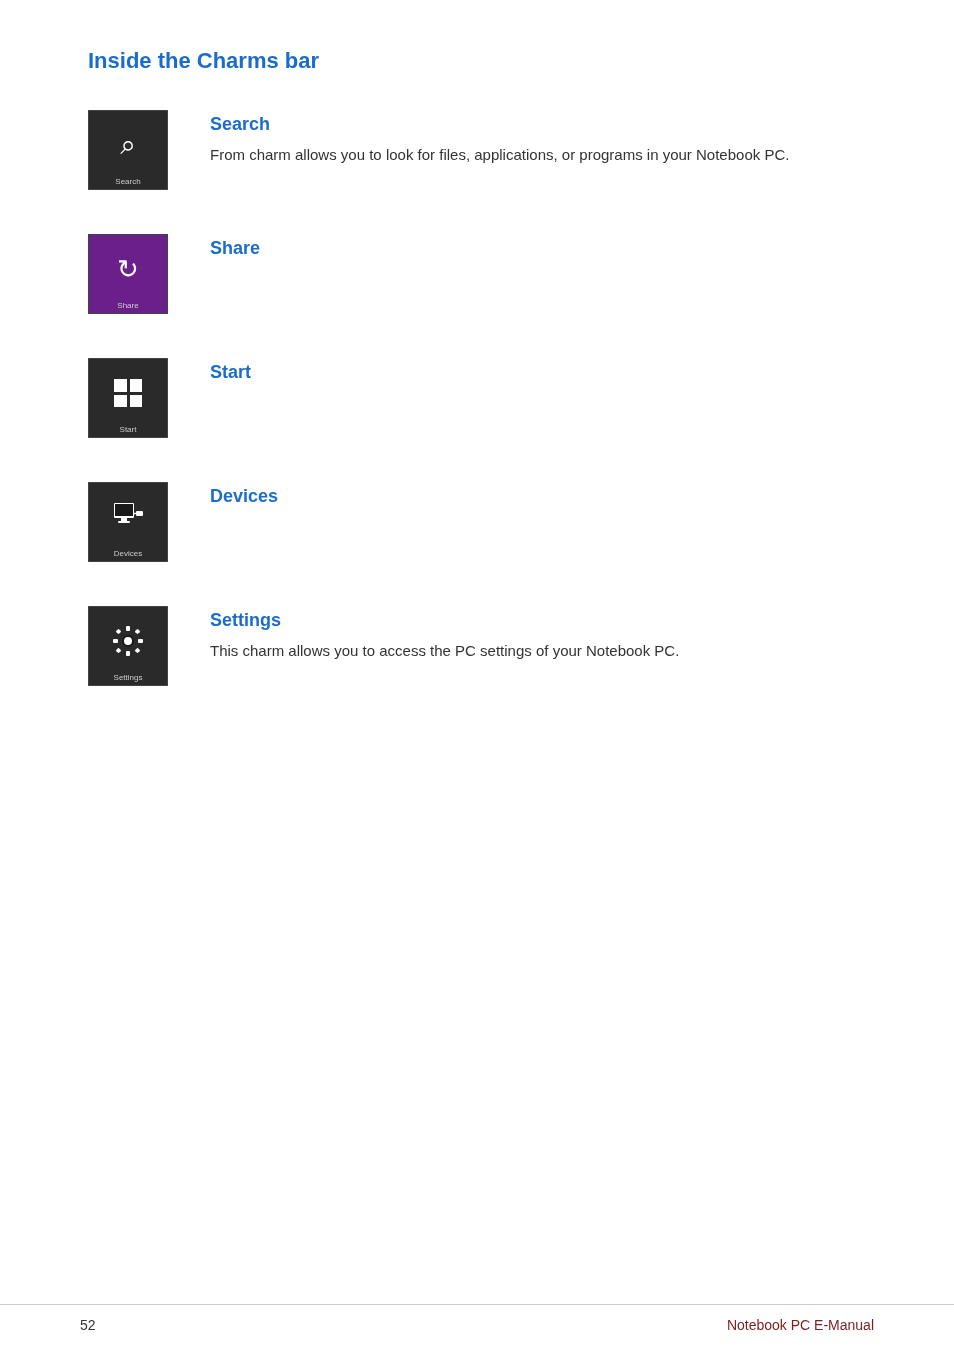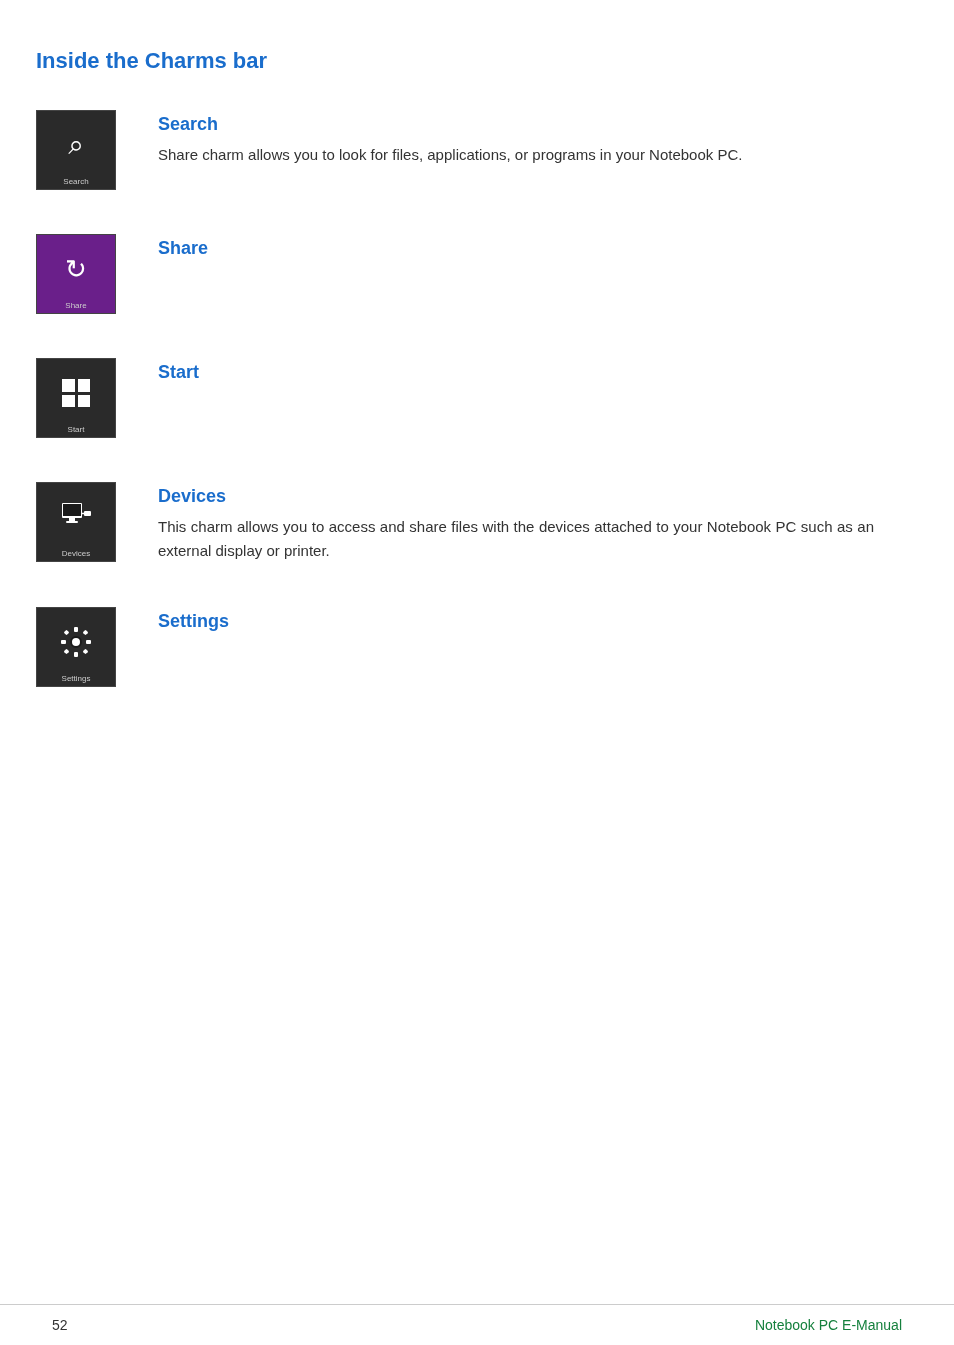--- a/index.html
+++ b/index.html
@@ -11,21 +11,21 @@
     body {
       width: 954px;
       min-height: 1345px;
       background: #ffffff;
       font-family: 'Arial', 'Helvetica', sans-serif;
       color: #333333;
       position: relative;
     }
 
     .page-content {
-      padding: 48px 80px 80px 36px;
+      padding: 48px 80px 80px 88px;
     }
 
     .page-title {
       font-size: 22px;
       font-weight: bold;
       color: #1a6dcc;
       margin-bottom: 36px;
       border-bottom: none;
     }
 
@@ -118,35 +118,35 @@
       color: #333333;
       text-align: justify;
     }
 
     .page-footer {
       position: absolute;
       bottom: 0;
       left: 0;
       right: 0;
       border-top: 1px solid #cccccc;
-      padding: 12px 52px;
+      padding: 12px 80px;
       display: flex;
       justify-content: space-between;
       align-items: center;
       margin-top: 48px;
     }
 
     .footer-page-number {
       font-size: 14px;
       color: #333333;
     }
 
     .footer-title {
       font-size: 14px;
-      color: #15803d;
+      color: #7f1d1d;
     }
 
     
     .start-grid {
       display: grid;
       grid-template-columns: 1fr 1fr;
       grid-template-rows: 1fr 1fr;
       gap: 3px;
       width: 28px;
       height: 28px;
@@ -176,21 +176,21 @@
 
   <div class="charm-item">
     <div class="charm-icon-wrapper">
       <div class="charm-icon icon-search">
         <span class="symbol">⌕</span>
         <span class="charm-icon-label">Search</span>
       </div>
     </div>
     <div class="charm-text">
       <div class="charm-name">Search</div>
-      <div class="charm-description">Share charm allows you to look for files, applications, or programs in your Notebook PC.</div>
+      <div class="charm-description">From charm allows you to look for files, applications, or programs in your Notebook PC.</div>
     </div>
   </div>
 
   <div class="charm-item">
     <div class="charm-icon-wrapper">
       <div class="charm-icon icon-share">
         <span class="symbol">↻</span>
         <span class="charm-icon-label">Share</span>
       </div>
     </div>
@@ -228,21 +228,20 @@
           <rect x="6" y="18" width="12" height="2" rx="1" fill="white"></rect>
 
           <rect x="24" y="8" width="7" height="5" rx="1" fill="white"></rect>
           <line x1="22" y1="10.5" x2="24" y2="10.5" stroke="white" stroke-width="1.5"></line>
         </svg>
         <span class="charm-icon-label">Devices</span>
       </div>
     </div>
     <div class="charm-text">
       <div class="charm-name">Devices</div>
-      <div class="charm-description">This charm allows you to access and share files with the devices attached to your Notebook PC such as an external display or printer.</div>
     </div>
   </div>
 
   <div class="charm-item">
     <div class="charm-icon-wrapper">
       <div class="charm-icon icon-settings">
         <svg class="settings-gear" width="32" height="32" viewBox="0 0 32 32">
           <circle cx="16" cy="16" r="5" fill="white" stroke="#1a1a1a" stroke-width="2"></circle>
 
           <rect x="14" y="1" width="4" height="5" rx="1" fill="white"></rect>
@@ -252,20 +251,21 @@
           <rect x="4.5" y="4.5" width="4" height="4" rx="1" fill="white" transform="rotate(45 6.5 6.5)"></rect>
           <rect x="23.5" y="4.5" width="4" height="4" rx="1" fill="white" transform="rotate(45 25.5 6.5)"></rect>
           <rect x="4.5" y="23.5" width="4" height="4" rx="1" fill="white" transform="rotate(45 6.5 25.5)"></rect>
           <rect x="23.5" y="23.5" width="4" height="4" rx="1" fill="white" transform="rotate(45 25.5 25.5)"></rect>
         </svg>
         <span class="charm-icon-label">Settings</span>
       </div>
     </div>
     <div class="charm-text">
       <div class="charm-name">Settings</div>
+      <div class="charm-description">This charm allows you to access the PC settings of your Notebook PC.</div>
     </div>
   </div>
 
 </div>
 
 <div class="page-footer">
   <span class="footer-page-number">52</span>
   <span class="footer-title">Notebook PC E-Manual</span>
 </div>
 

